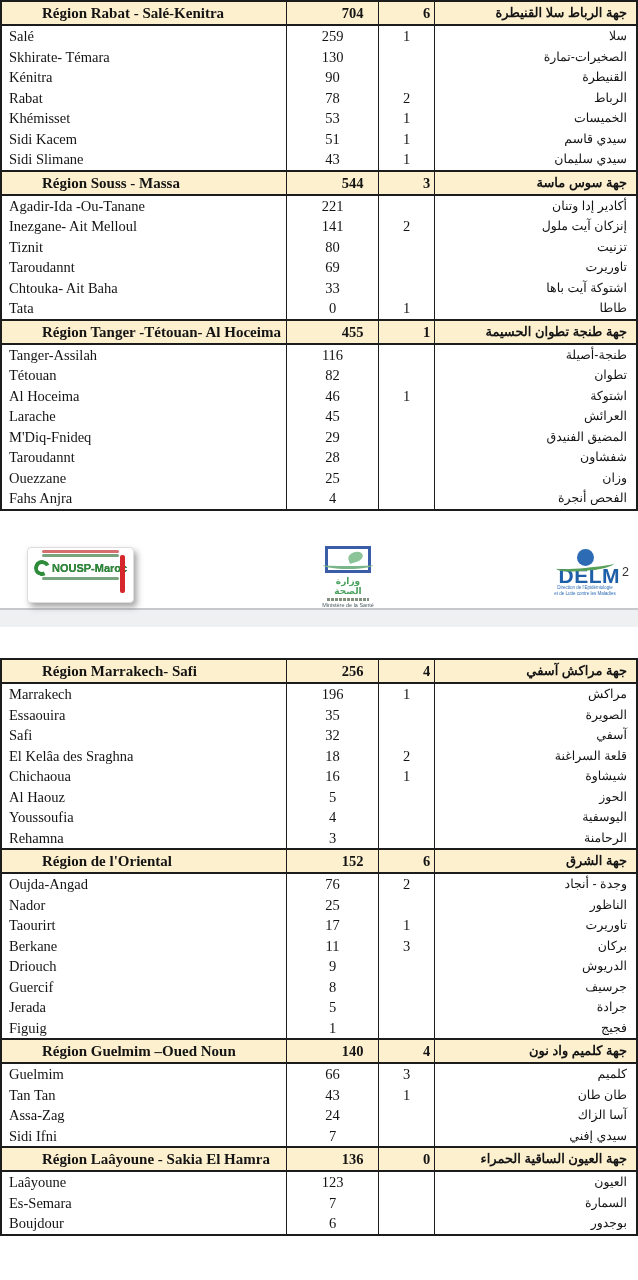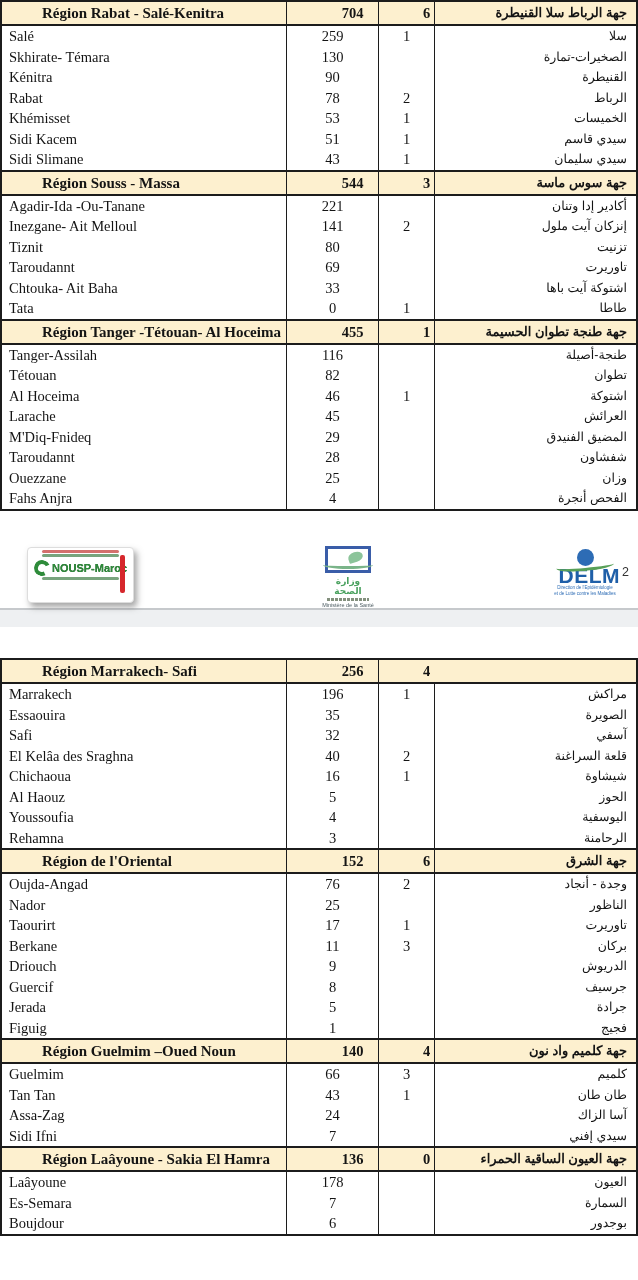--- a/index.html
+++ b/index.html
@@ -273,20 +273,21 @@
 
 <div class="page-separator"></div>
 
 <div class="page page2">
   <div class="tbl">
       <div class="section">
         <div class="row hdr">
           <div class="cell c1">Région Marrakech- Safi</div>
           <div class="cell c2">256</div>
           <div class="cell c3">4</div>
+          <div class="cell c4">جهة مراكش آسفي</div>
         </div>
         <div class="row dr">
           <div class="cell c1">Marrakech</div>
           <div class="cell c2">196</div>
           <div class="cell c3">1</div>
           <div class="cell c4">مراكش</div>
         </div>
         <div class="row dr">
           <div class="cell c1">Essaouira</div>
           <div class="cell c2">35</div>
@@ -294,21 +295,21 @@
           <div class="cell c4">الصويرة</div>
         </div>
         <div class="row dr">
           <div class="cell c1">Safi</div>
           <div class="cell c2">32</div>
           <div class="cell c3"></div>
           <div class="cell c4">آسفي</div>
         </div>
         <div class="row dr">
           <div class="cell c1">El Kelâa des  Sraghna</div>
-          <div class="cell c2">40</div>
+          <div class="cell c2">18</div>
           <div class="cell c3">2</div>
           <div class="cell c4">قلعة السراغنة</div>
         </div>
         <div class="row dr">
           <div class="cell c1">Chichaoua</div>
           <div class="cell c2">16</div>
           <div class="cell c3">1</div>
           <div class="cell c4">شيشاوة</div>
         </div>
         <div class="row dr">
@@ -420,21 +421,21 @@
       </div>
       <div class="section">
         <div class="row hdr">
           <div class="cell c1">Région Laâyoune - Sakia El Hamra</div>
           <div class="cell c2">136</div>
           <div class="cell c3">0</div>
           <div class="cell c4">جهة العيون الساقية الحمراء</div>
         </div>
         <div class="row dr">
           <div class="cell c1">Laâyoune</div>
-          <div class="cell c2">178</div>
+          <div class="cell c2">123</div>
           <div class="cell c3"></div>
           <div class="cell c4">العيون</div>
         </div>
         <div class="row dr">
           <div class="cell c1">Es-Semara</div>
           <div class="cell c2">7</div>
           <div class="cell c3"></div>
           <div class="cell c4">السمارة</div>
         </div>
         <div class="row dr">

